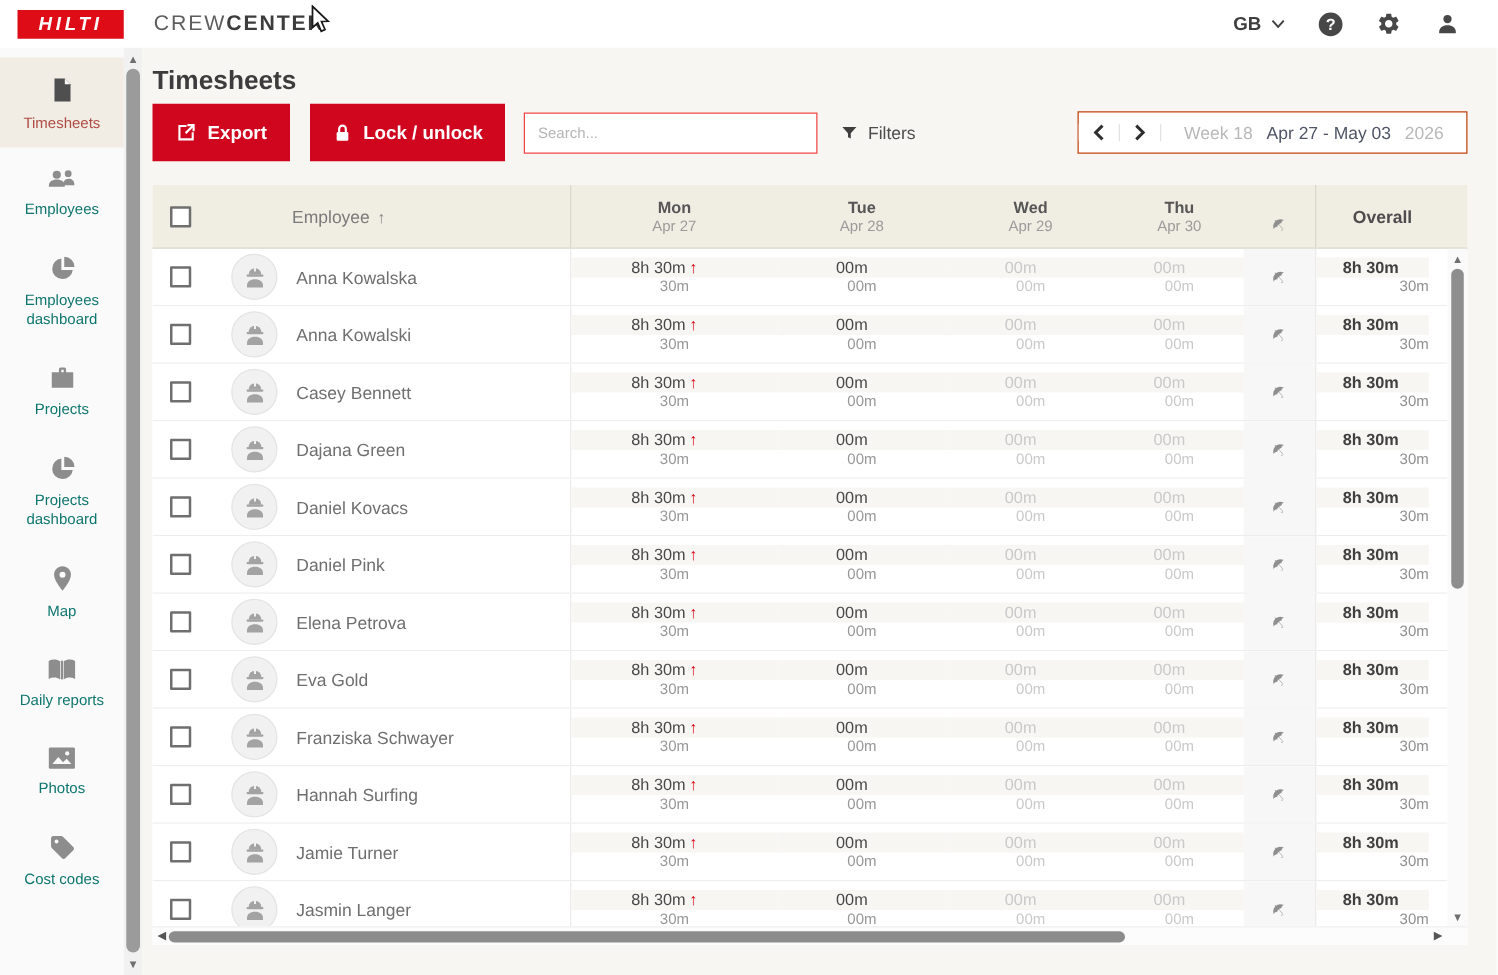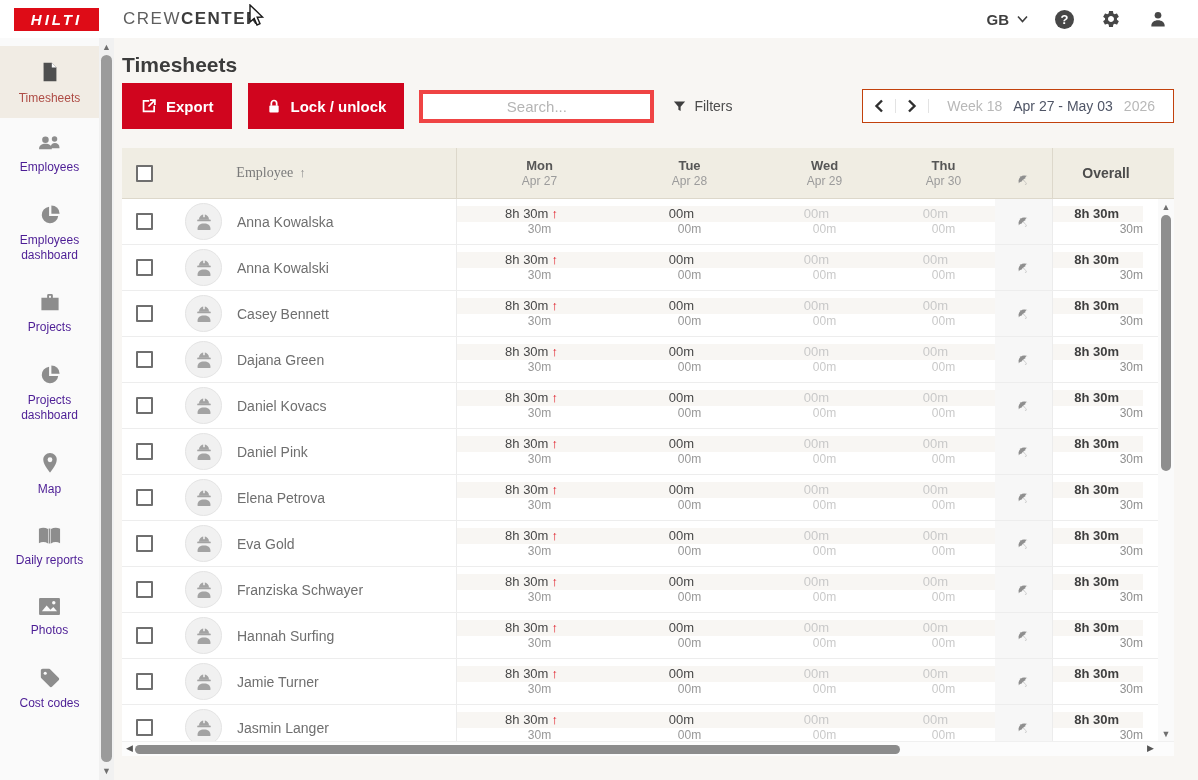--- a/index.html
+++ b/index.html
@@ -17,52 +17,52 @@
   .tb-icon svg { display:block; }
 
   
   .cursor { position:absolute; left:248px; top:4px; z-index:99; pointer-events:none; }
 
   
   .app { position:absolute; top:38px; left:0; right:0; bottom:0; display:flex; }
 
   
   .sidebar { width:99px; background:#fafafa; padding-top:8px; flex:none; }
-  .side-item { display:flex; flex-direction:column; align-items:center; text-align:center; padding:15px 3px 14px; gap:7px; font-size:12px; color:#4c1d95; line-height:1.25; cursor:pointer; }
+  .side-item { display:flex; flex-direction:column; align-items:center; text-align:center; padding:15px 3px 14px; gap:7px; font-size:12px; color:#0f766e; line-height:1.25; cursor:pointer; }
   .side-item svg { display:block; }
   .side-item.active { background:#f1ece4; color:#ae4c45; padding:14px 3px 12px; }
   .side-scroll { width:15px; flex:none; background:#f1f1f1; position:relative; }
   .side-scroll .arr { position:absolute; left:0; width:15px; text-align:center; font-size:9px; color:#6f6f6f; }
   .side-scroll .arr.up { top:4px; }
   .side-scroll .arr.down { bottom:4px; }
   .side-scroll .thumb { position:absolute; left:2px; width:11px; top:17px; bottom:18px; background:#9b9b9b; border-radius:6px; }
 
   
   .main { flex:1; background:#f8f6f3; padding:0 24px 0 8px; position:relative; }
   .page-title { margin-top:15px; font-size:21px; font-weight:bold; color:#3c3c3c; }
   .toolbar { margin-top:12px; display:flex; align-items:center; height:34px; }
   .btn { height:46px; background:#d0051e; color:#fff; font-weight:bold; font-size:15px; border:none; display:flex; align-items:center; gap:9px; padding:0 18px; cursor:pointer; font-family:"Liberation Sans", sans-serif; }
   .btn + .btn { margin-left:16px; }
-  .search { margin-left:15px; width:235px; height:33px; border:4px solid #ef4444; background:#fff; padding:0 10px; font-size:15px; color:#4a4a4a; font-family:"Liberation Sans", sans-serif;text-align:center; }
+  .search { margin-left:15px; width:235px; height:33px; border:1px solid #ef4444; background:#fff; padding:0 10px; font-size:12px; color:#4a4a4a; font-family:"Liberation Sans", sans-serif; }
   .search::placeholder { color:#b5b5b5; }
   .filters { margin-left:18px; display:flex; align-items:center; gap:7px; font-size:14px; color:#4c4c4c; cursor:pointer; }
   .week-nav { margin-left:auto; display:flex; align-items:center; height:34px; border:1px solid #c2410c; background:#fff; }
   .wk-btn { width:33px; display:flex; align-items:center; justify-content:center; border-right:1px solid #e3e3e3; cursor:pointer; background:#fff; }
   .wk-text { display:flex; align-items:center; gap:11px; padding:0 18px; font-size:14px; }
   .wk-muted { color:#b8b8b8; }
   .wk-range { color:#4f5566; }
 
   
   .table-wrap { position:absolute; top:110px; left:8px; right:24px; bottom:24px; background:#fff; }
   .thead { height:51px; background:#f0ede3; display:flex; border-bottom:1px solid #ddd8cb; }
   .thead .cell { display:flex; flex-direction:column; align-items:center; justify-content:center; }
   .c-check { width:54px; flex:none; display:flex; align-items:center; }
   .checkbox { width:17px; height:17px; border:2px solid #6f6f6f; background:#fff; margin-left:14px; border-radius:1px; cursor:pointer; flex:none; }
   .c-emp { width:281px; flex:none; }
-  .thead .c-emp { align-items:center; justify-content:center; flex-direction:row; gap:6px; font-size:14px; color:#7a7a7a; padding-right:90px; border-right:1px solid #ddd8cb;font-family:Liberation Serif, serif; }
+  .thead .c-emp { align-items:center; justify-content:center; flex-direction:row; gap:6px; font-size:14px; color:#7a7a7a; padding-right:90px; border-right:1px solid #ddd8cb; }
   .sort-arrow { color:#8a8a8a; font-size:13px; }
   .col-mon { width:165px; flex:none; }
   .col-tue { width:135px; flex:none; }
   .col-wed { width:135px; flex:none; }
   .col-thu { width:103px; flex:none; }
   .c-fri { width:58px; flex:none; display:flex; align-items:center; justify-content:center; }
   .thead .c-fri { border-right:1px solid #ddd8cb; align-items:flex-end; padding-bottom:10px; }
   .c-overall { width:104px; flex:none; }
   .thead .c-overall { width:120px; font-size:14px; font-weight:bold; color:#4c4c4c; }
   .day-name { font-size:13px; font-weight:bold; color:#565656; line-height:17px; }

